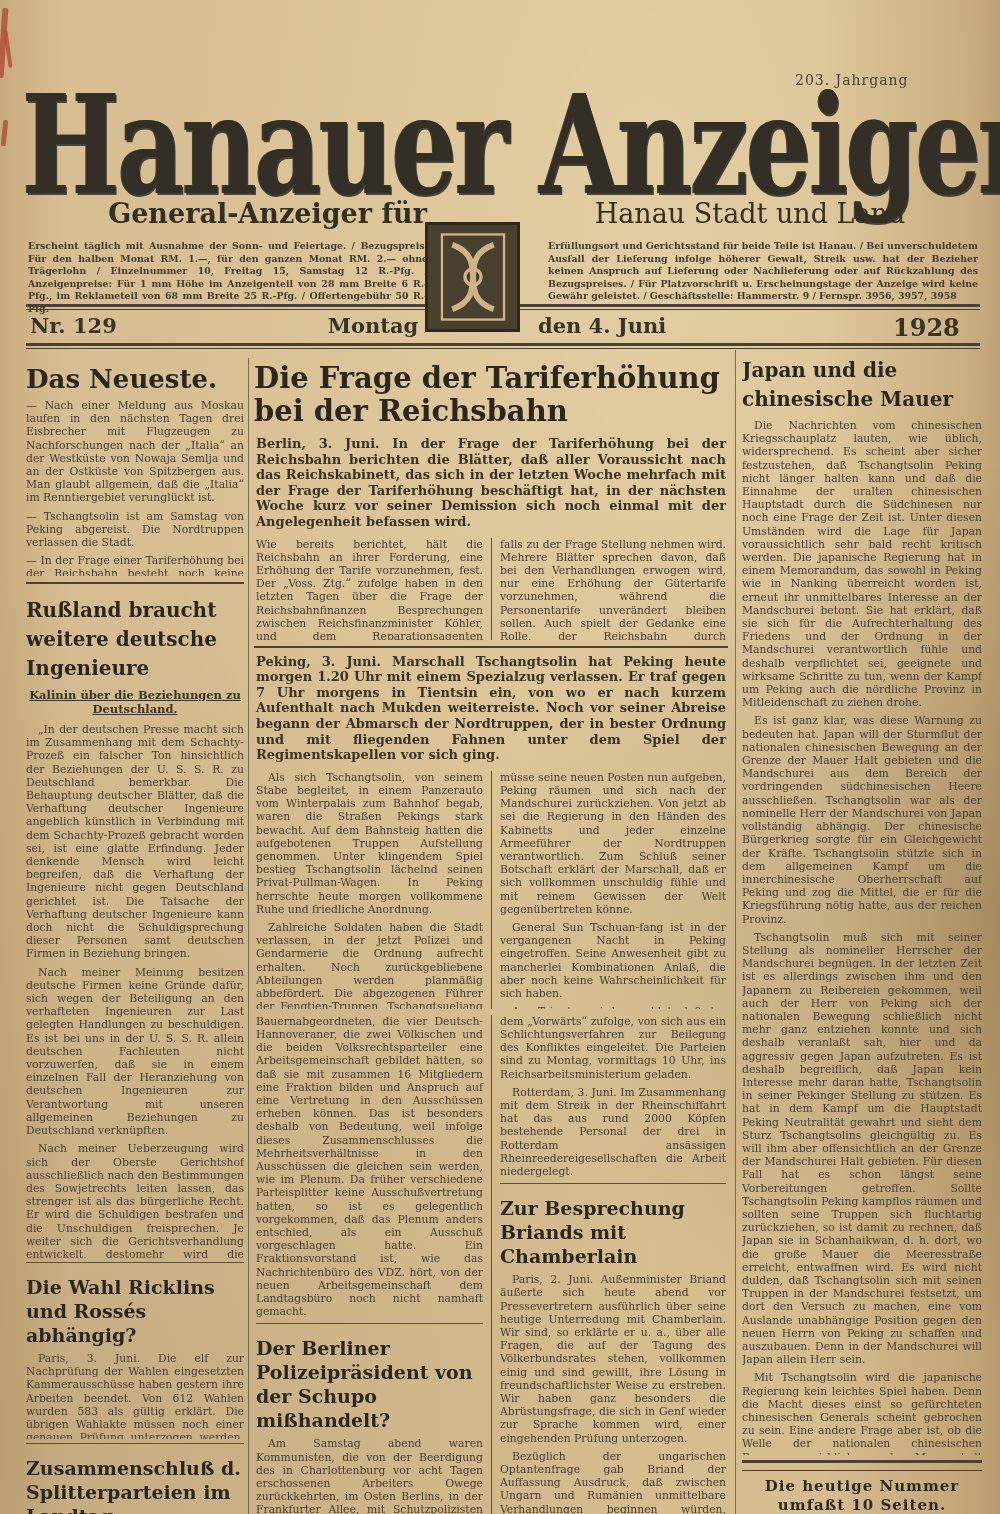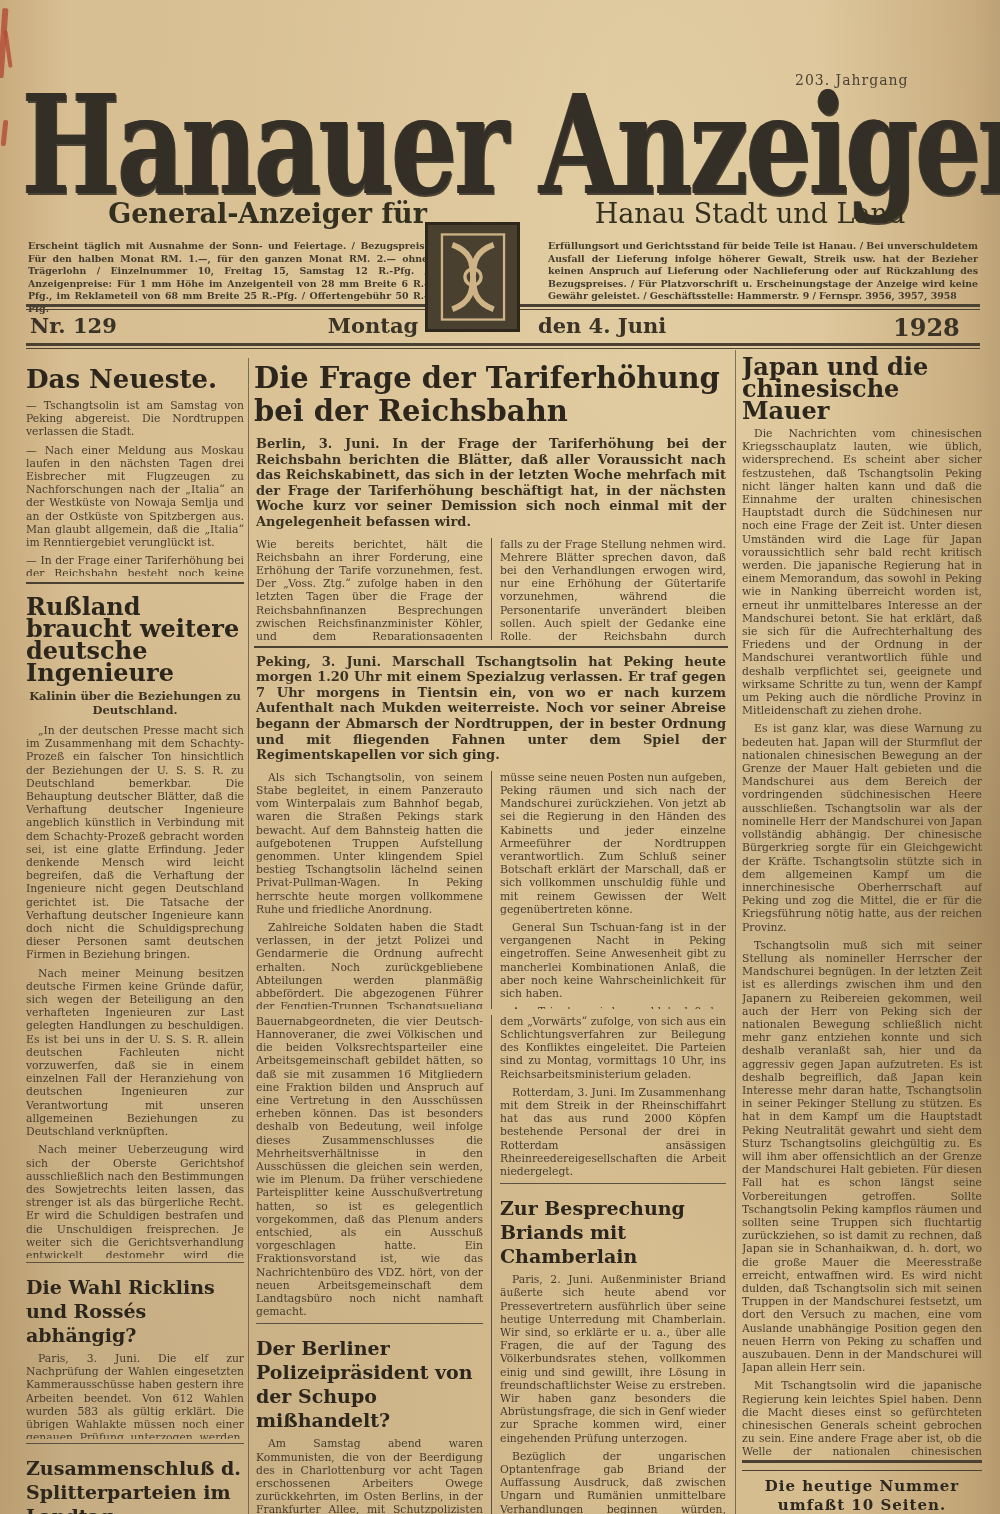--- a/index.html
+++ b/index.html
@@ -43,23 +43,23 @@
   .vrule{position:absolute;width:1px;background:#5a5140;opacity:.75;}
   .col{position:absolute;box-sizing:border-box;}
   .col-l{left:26px;top:358px;width:218px;height:1156px;overflow:hidden;}
   .col-c{left:254px;top:360px;width:474px;height:1154px;overflow:hidden;}
   .col-r{left:742px;top:350px;width:240px;height:1164px;overflow:hidden;}
   p.body{font-size:10.8px;line-height:13.2px;text-align:justify;margin:0 0 5px 0;text-indent:12px;color:#453c2d;}
   p.body.noind{text-indent:0;}
   .art-head{font-weight:bold;text-align:left;color:#2c261c;}
   .h-xl{font-size:29px;line-height:33px;margin:2px 0 8px 0;}
   .h-xxl{font-size:35px;line-height:40px;letter-spacing:2px;margin:8px 0 10px 0;}
-  .h-l{font-size:24px;line-height:22px;margin:6px 0 5px 0;}
+  .h-l{font-size:20px;line-height:29px;margin:6px 0 5px 0;}
   .h-m{font-size:19px;line-height:24px;margin:6px 0 5px 0;}
-  .subhead{font-size:11.5px;text-align:center;font-weight:bold;margin:0 0 7px 0;color:#3c3526;}
+  .subhead{font-size:11.5px;text-align:center;font-weight:bold;margin:0 0 7px 0;color:#3c3526;text-decoration:underline;}
   .lead{font-size:13px;line-height:15.6px;font-weight:bold;text-align:justify;margin:0 2px 8px 2px;color:#3a3222;}
   .twocol{display:flex;overflow:hidden;}
   .twocol .c{width:50%;box-sizing:border-box;padding:0 8px 0 2px;}
   .twocol .c.c2{border-left:1px solid #5a5140;padding:0 2px 0 8px;}
   .sect{overflow:hidden;}
   .rule-top{border-top:2px solid #4a4132;padding-top:6px;margin-top:6px;}
   .thinrule-top{border-top:1px solid #5a5140;padding-top:6px;margin-top:4px;}
   
   .notice-wrap{position:absolute;left:742px;top:1460px;width:240px;}
   .notice-rules{height:7px;border-top:3px solid #4a4132;border-bottom:1px solid #4a4132;margin-bottom:6px;}
@@ -100,22 +100,22 @@
   <div class="date-txt d-date">den 4. Juni</div>
   <div class="date-txt d-year">1928</div>
 
   <div class="vrule" style="left:248px;top:358px;height:1156px;"></div>
   <div class="vrule" style="left:735px;top:350px;height:1164px;"></div>
 
   <div class="col col-l">
 
     <div class="sect" style="height:218px;">
       <div class="art-head h-l" style="font-size:26px;line-height:30px;">Das Neueste.</div>
+      <p class="body noind">— Nach einer Meldung aus Moskau laufen in den nächsten Tagen drei Eisbrecher mit Flugzeugen zu Nachforschungen nach der „Italia“ an der Westküste von Nowaja Semlja und an der Ostküste von Spitzbergen aus. Man glaubt allgemein, daß die „Italia“ im Renntiergebiet verunglückt ist.</p>
       <p class="body noind">— Tschangtsolin ist am Samstag von Peking abgereist. Die Nordtruppen verlassen die Stadt.</p>
-      <p class="body noind">— Nach einer Meldung aus Moskau laufen in den nächsten Tagen drei Eisbrecher mit Flugzeugen zu Nachforschungen nach der „Italia“ an der Westküste von Nowaja Semlja und an der Ostküste von Spitzbergen aus. Man glaubt allgemein, daß die „Italia“ im Renntiergebiet verunglückt ist.</p>
       <p class="body noind">— In der Frage einer Tariferhöhung bei der Reichsbahn besteht noch keine Aussicht auf Einigung.</p>
 
     </div>
 
     <div class="sect rule-top" style="height:668px;">
       <div class="art-head h-l">Rußland braucht weitere deutsche Ingenieure</div>
       <div class="subhead">Kalinin über die Beziehungen zu Deutschland.</div>
       <p class="body">„In der deutschen Presse macht sich im Zusammenhang mit dem Schachty-Prozeß ein falscher Ton hinsichtlich der Beziehungen der U. S. S. R. zu Deutschland bemerkbar. Die Behauptung deutscher Blätter, daß die Verhaftung deutscher Ingenieure angeblich künstlich in Verbindung mit dem Schachty-Prozeß gebracht worden sei, ist eine glatte Erfindung. Jeder denkende Mensch wird leicht begreifen, daß die Verhaftung der Ingenieure nicht gegen Deutschland gerichtet ist. Die Tatsache der Verhaftung deutscher Ingenieure kann doch nicht die Schuldigsprechung dieser Personen samt deutschen Firmen in Beziehung bringen.</p>
       <p class="body">Nach meiner Meinung besitzen deutsche Firmen keine Gründe dafür, sich wegen der Beteiligung an den verhafteten Ingenieuren zur Last gelegten Handlungen zu beschuldigen. Es ist bei uns in der U. S. S. R. allein deutschen Fachleuten nicht vorzuwerfen, daß sie in einem einzelnen Fall der Heranziehung von deutschen Ingenieuren zur Verantwortung mit unseren allgemeinen Beziehungen zu Deutschland verknüpften.</p>
       <p class="body">Nach meiner Ueberzeugung wird sich der Oberste Gerichtshof ausschließlich nach den Bestimmungen des Sowjetrechts leiten lassen, das strenger ist als das bürgerliche Recht. Er wird die Schuldigen bestrafen und die Unschuldigen freisprechen. Je weiter sich die Gerichtsverhandlung entwickelt, destomehr wird die öffentliche Presse die Möglichkeit haben, sich zu überzeugen, daß vom Gericht keine politischen Ziele verfolgt und nur bestrebt ist, die tatsächliche Beteiligung der Angeklagten an den ihnen zur Last gelegten Handlungen festzustellen. Dann wird auch die Spannung sich selbst vermindern.“</p>

